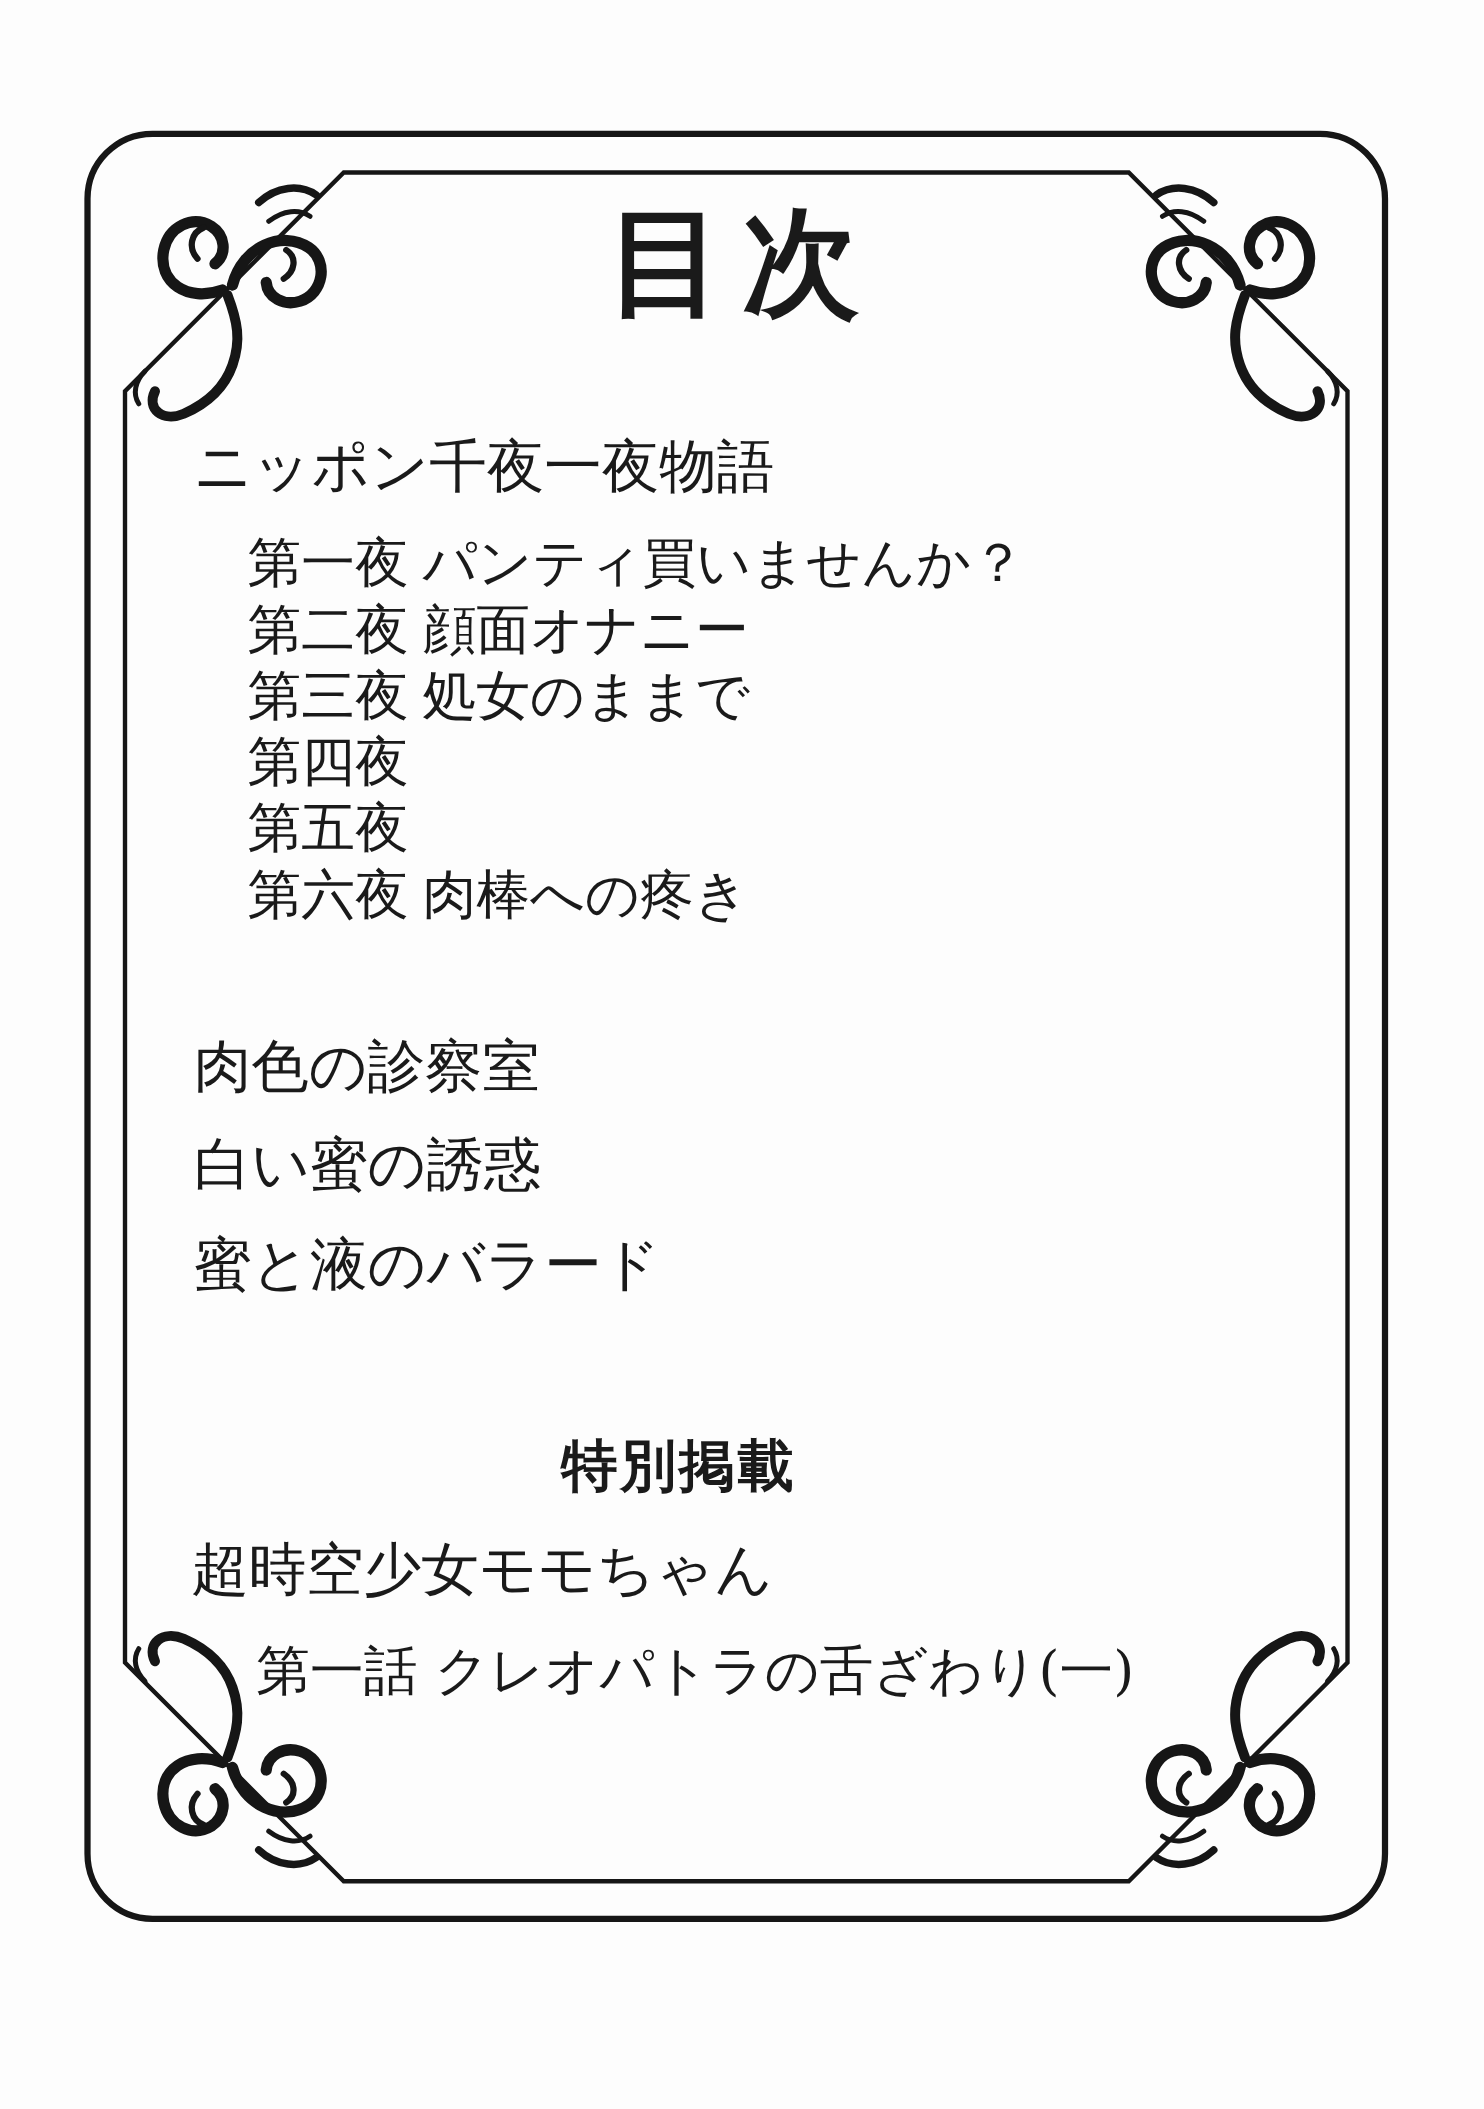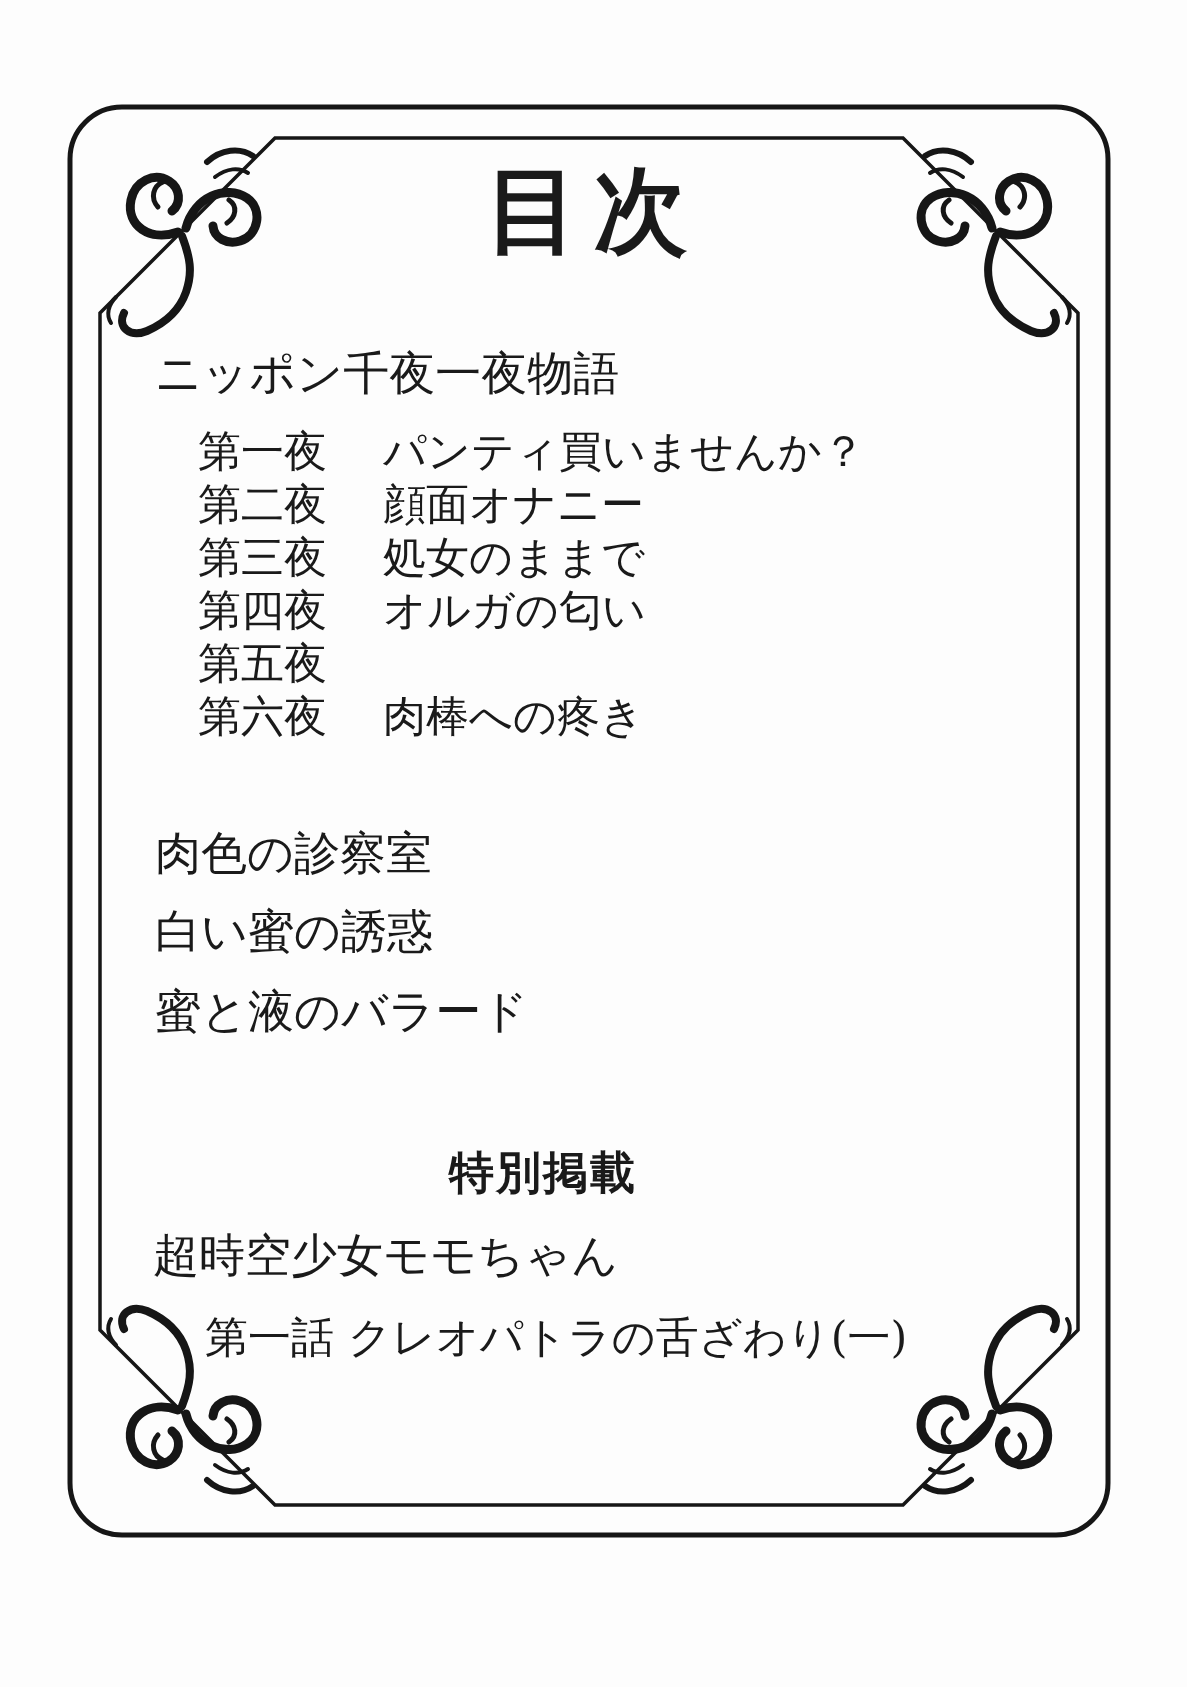--- a/index.html
+++ b/index.html
@@ -22,21 +22,21 @@
     top: 163px; left: 0; width: 100%;
     text-align: center;
     font-size: 94px;
     font-weight: 700;
     letter-spacing: 14px;
     margin: 0;
   }
   .series-heading { top: 350px; left: 155px; font-size: 46px; }
   .chapter-row { left: 198px; font-size: 43px; display: flex; }
   .ch-label { display: inline-block; width: 140px; }
-  .ch-title { display: inline-block; margin-left: 45px; }
+  .ch-title { display: inline-block; }
   .standalone { left: 155px; font-size: 46px; }
   .special-heading {
     top: 1150px; left: 543px;
     transform: translateX(-50%);
     font-size: 45px; font-weight: 700;
     letter-spacing: 2px;
   }
   .special-title { top: 1232px; left: 153px; font-size: 46px; }
   .special-chapter { top: 1316px; left: 205px; font-size: 43px; }
 </style>
@@ -80,21 +80,20 @@
   <div class="abs chapter-row" style="top:483px">
     <span class="ch-label">第二夜</span>
     <span class="ch-title">顔面オナニー</span>
   </div>
   <div class="abs chapter-row" style="top:536px">
     <span class="ch-label">第三夜</span>
     <span class="ch-title">処女のままで</span>
   </div>
   <div class="abs chapter-row" style="top:589px">
     <span class="ch-label">第四夜</span>
-    <span class="ch-title">オルガの匂い</span>
   </div>
   <div class="abs chapter-row" style="top:642px">
     <span class="ch-label">第五夜</span>
   </div>
   <div class="abs chapter-row" style="top:695px">
     <span class="ch-label">第六夜</span>
     <span class="ch-title">肉棒への疼き</span>
   </div>
 
   <div class="abs standalone" style="top:830px">肉色の診察室</div>

